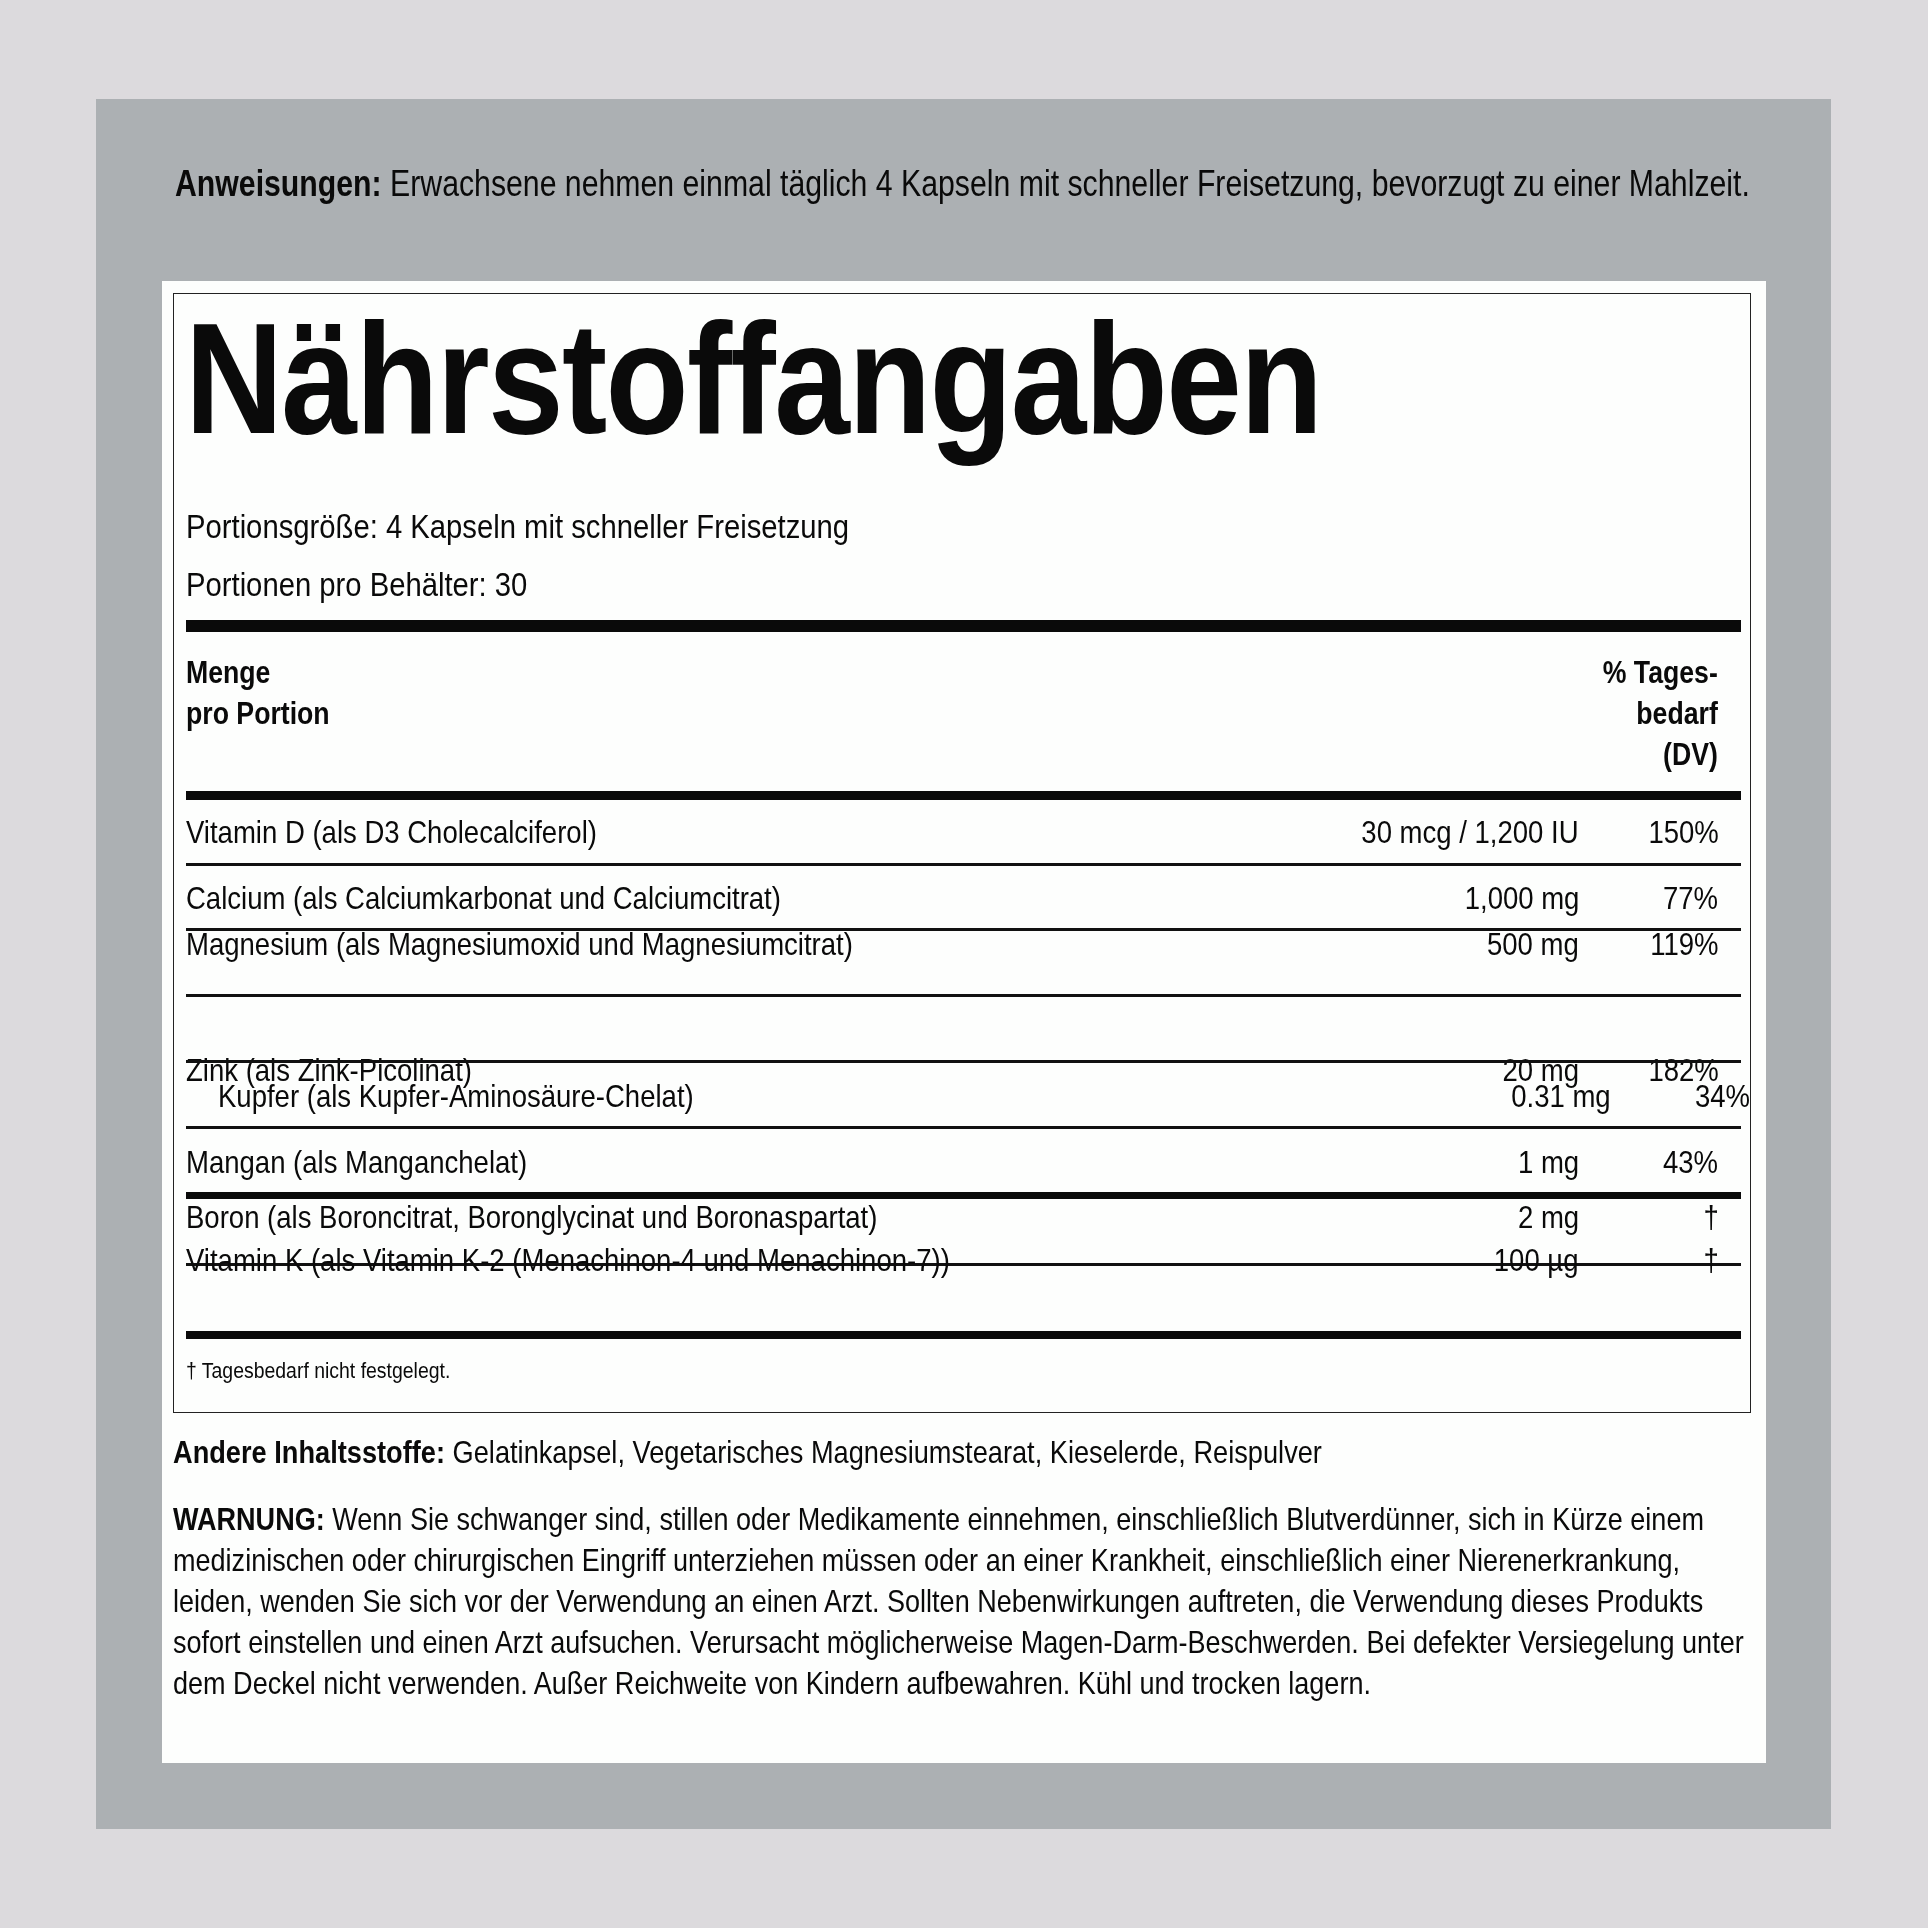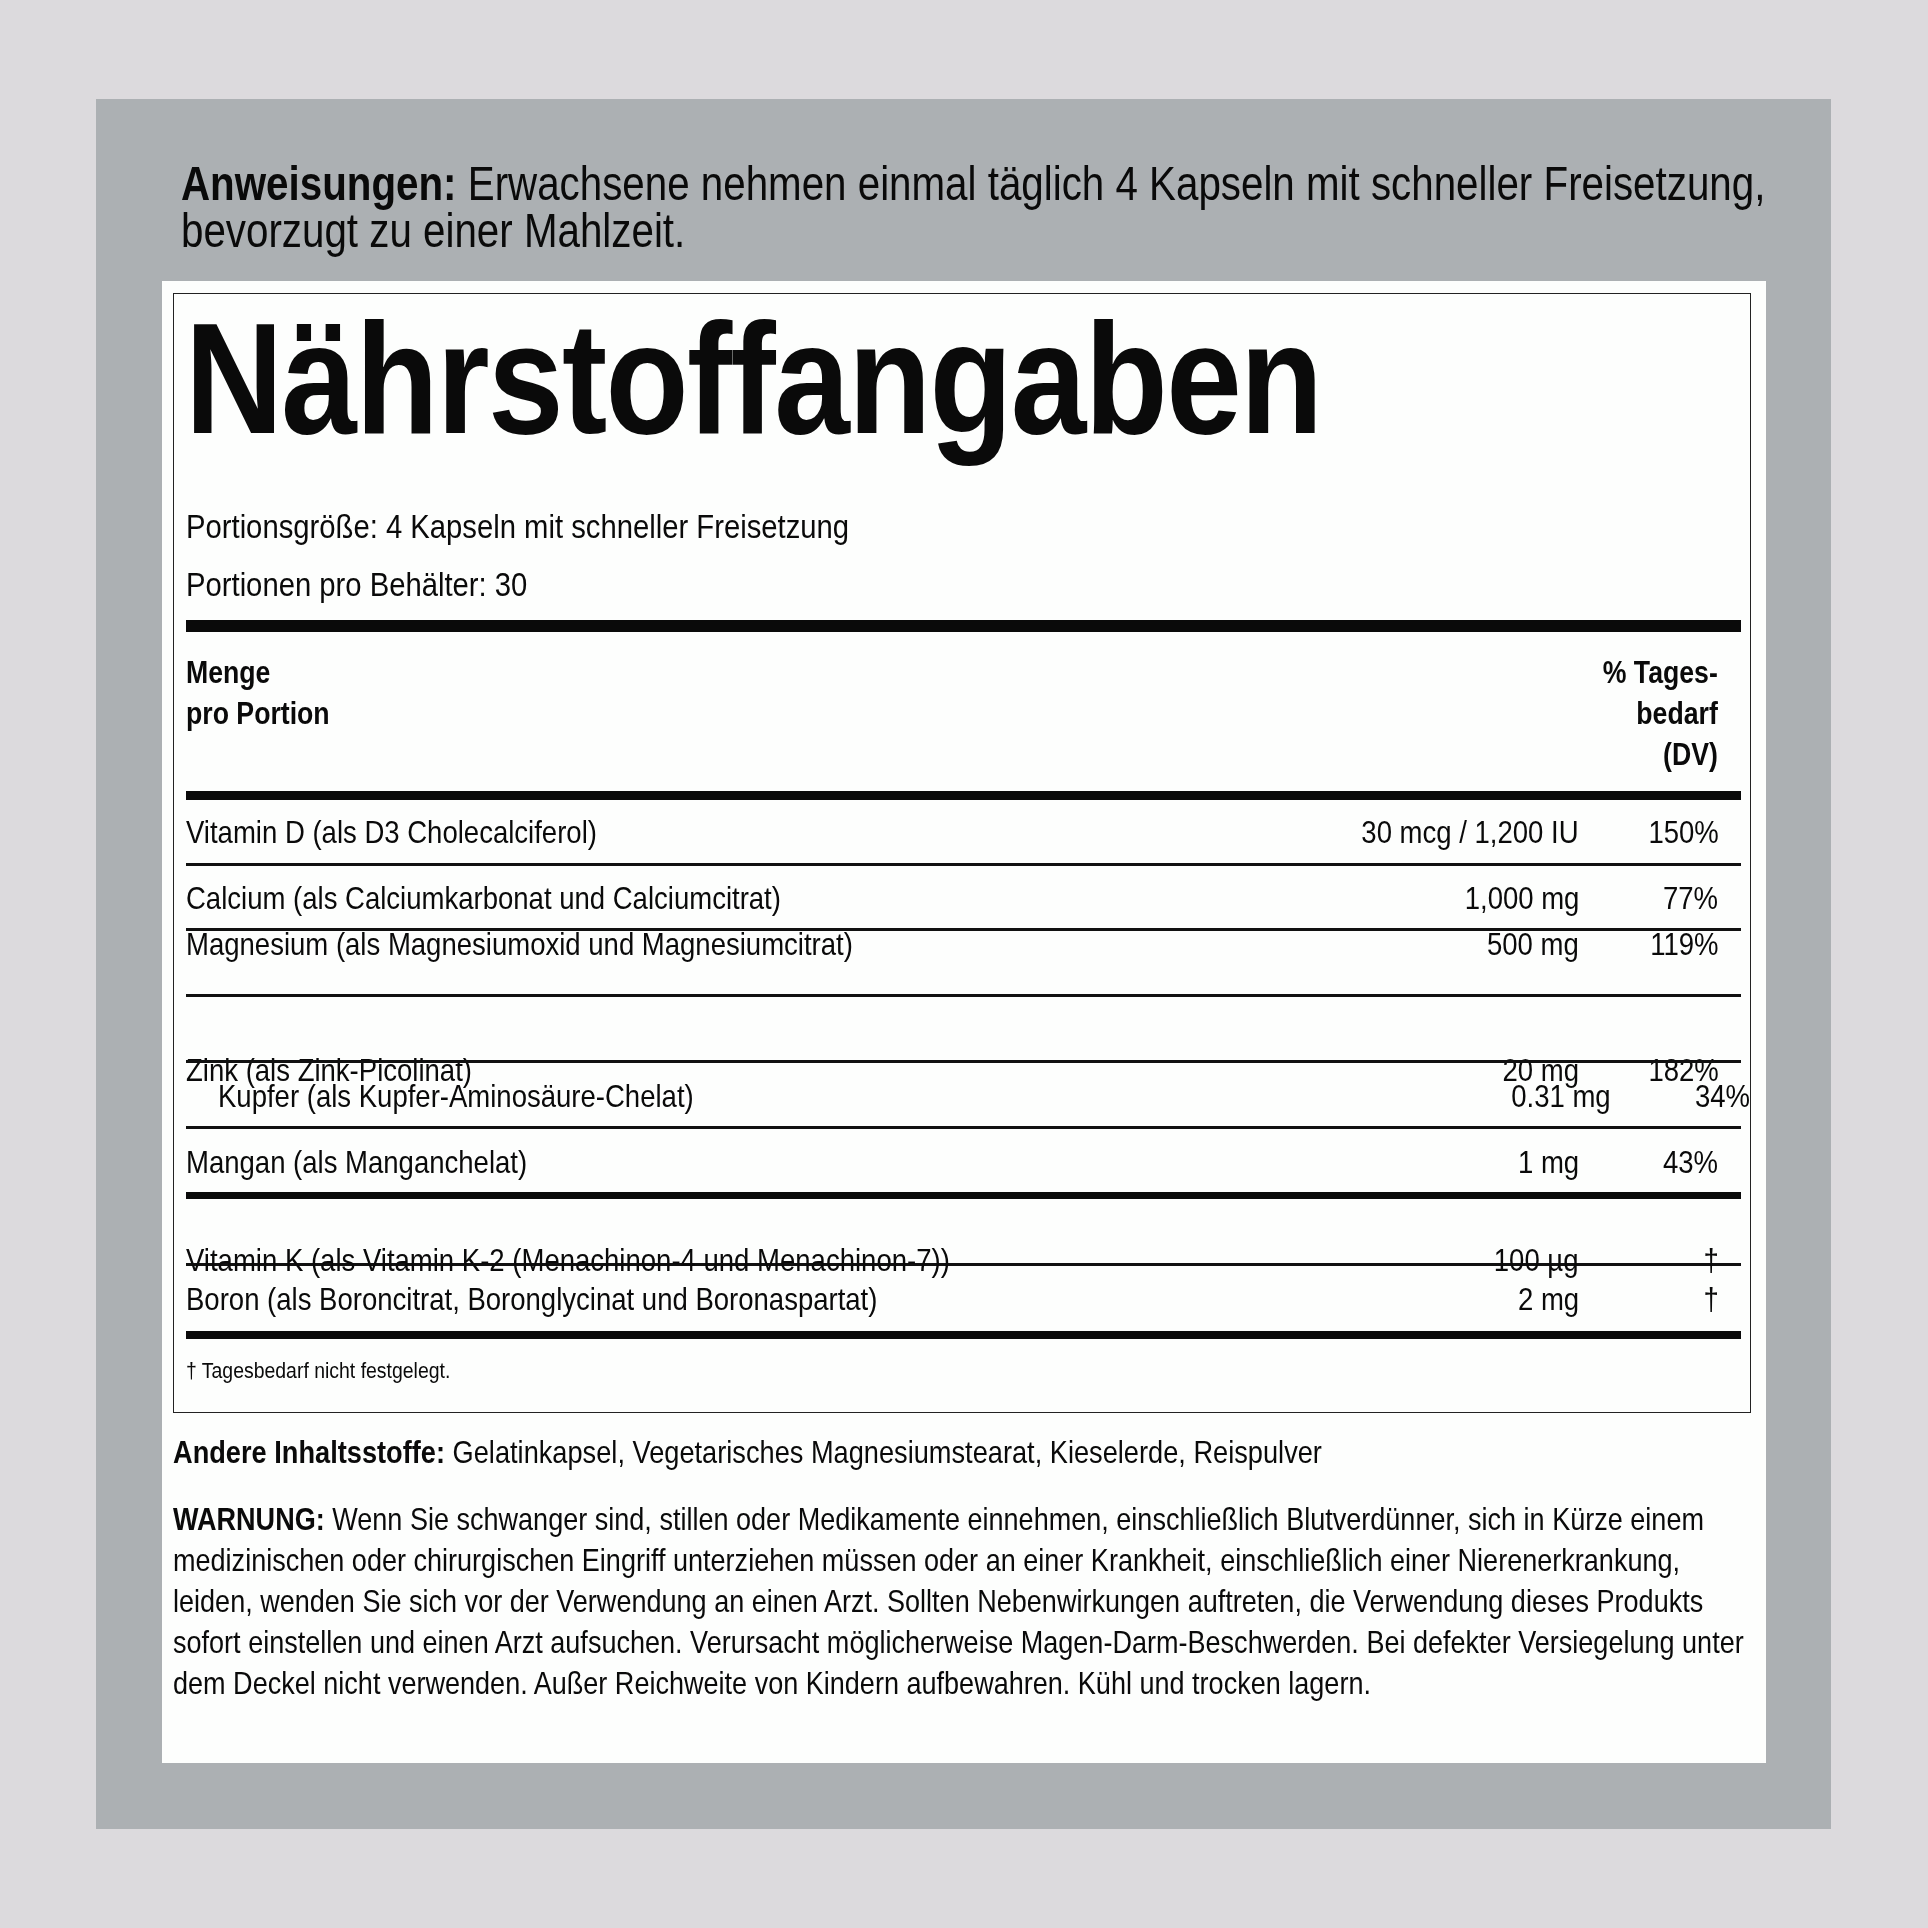--- a/index.html
+++ b/index.html
@@ -7,22 +7,22 @@
     width: 1928px; height: 1928px; position: relative; overflow: hidden;
     background: #dcdadd;
     font-family: "Liberation Sans", sans-serif;
     color: #0a0a0a;
   }
   .panel {
     position: absolute; left: 96px; top: 99px; width: 1735px; height: 1730px;
     background: #acb0b3;
   }
   .instructions {
-    position: absolute; left: 181px; top: 160px; width: 1601px;
-    font-size: 48px; line-height: 47px;
+    position: absolute; left: 175px; top: 160px; width: 1601px;
+    font-size: 36px; line-height: 47px;
   }
   .instructions .inner { transform: scaleX(0.84); transform-origin: 0 0; width: 1883px; }
   .b { font-weight: bold; }
 
   .card {
     position: absolute; left: 162px; top: 281px; width: 1604px; height: 1482px;
     background: #fdfefd;
   }
   .facts-box {
     position: absolute; left: 173px; top: 293px; width: 1576px; height: 1118px;
@@ -124,21 +124,21 @@
 </div>
 <div class="rule" style="top:1126px;"></div>
 
 <div class="row" style="top:1130px;">
   <span class="name">Mangan (als Manganchelat)</span>
   <span class="amount">1 mg</span>
   <span class="dv">43%</span>
 </div>
 <div class="bar" style="top:1192px;height:6.6px;"></div>
 
-<div class="row" style="top:1267px;">
+<div class="row" style="top:1185px;">
   <span class="name">Boron (als Boroncitrat, Boronglycinat und Boronaspartat)</span>
   <span class="amount">2 mg</span>
   <span class="dv">†</span>
 </div>
 <div class="rule" style="top:1263px;"></div>
 
 <div class="row" style="top:1228px;">
   <span class="name">Vitamin K (als Vitamin K-2 (Menachinon-4 und Menachinon-7))</span>
   <span class="amount">100 µg</span>
   <span class="dv">†</span>

